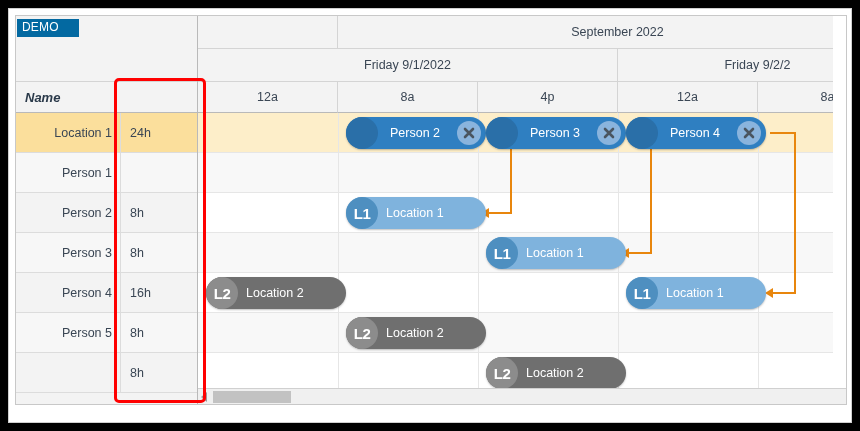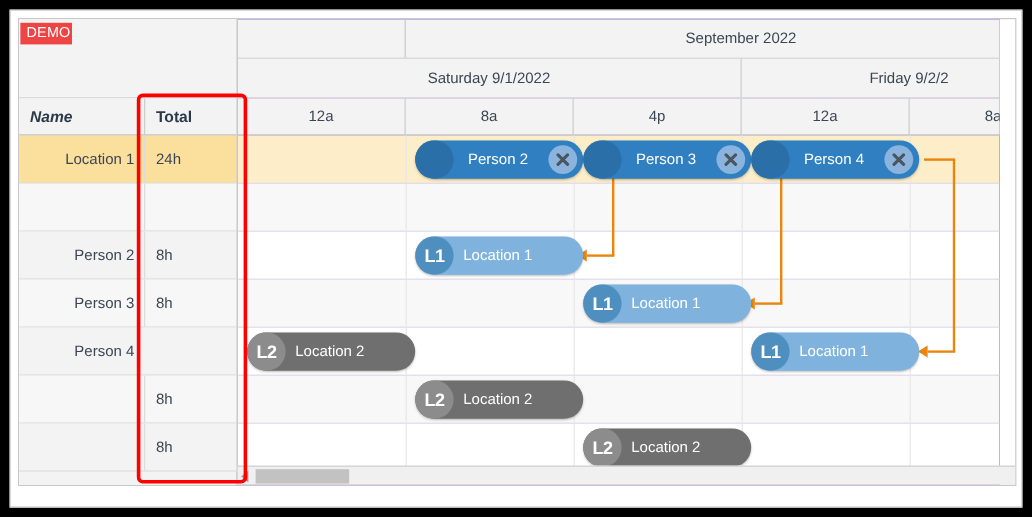--- a/index.html
+++ b/index.html
@@ -17,25 +17,25 @@
     width: 844px; height: 415px;
     background: #ffffff;
     border: 1px solid #cfcfcf;
     overflow: hidden;
   }
 
   
   .demo-badge {
     position: absolute;
     left: 8px; top: 10px;
-    background: #ef4444;
+    background: #0369a1;
     color: #ffffff;
     font-size: 12px;
     line-height: 15px;
-    padding: 1px 1px 2px 5px;
+    padding: 1px 20px 2px 5px;
     letter-spacing: .2px;
     z-index: 40;
   }
 
   
   .sched {
     position: absolute;
     left: 6px; top: 6px;
     width: 832px; height: 390px;
     background: #ffffff;
@@ -224,55 +224,57 @@
 <body>
 
 <div id="app">
 
   <div class="sched">
 
     <div class="left-panel">
       <div class="left-corner"></div>
       <div class="left-head">
         <div class="lh-name">Name</div>
-        <div class="lh-total">Total</div>
       </div>
       <div class="res-rows" id="res-rows">
           <div class="res-row selected">
             <div class="rr-name">Location 1</div>
             <div class="rr-total">24h</div>
           </div>
           <div class="res-row alt">
+            <div class="rr-name">Person 1</div>
             <div class="rr-total"></div>
           </div>
           <div class="res-row">
             <div class="rr-name">Person 2</div>
             <div class="rr-total">8h</div>
           </div>
           <div class="res-row alt">
             <div class="rr-name">Person 3</div>
             <div class="rr-total">8h</div>
           </div>
           <div class="res-row">
             <div class="rr-name">Person 4</div>
+            <div class="rr-total">16h</div>
           </div>
           <div class="res-row alt">
+            <div class="rr-name">Person 5</div>
             <div class="rr-total">8h</div>
           </div>
           <div class="res-row">
             <div class="rr-total">8h</div>
           </div>
         </div>
     </div>
 
     <div class="right-panel">
       <div id="tl-headers">
           <div class="hdr-month" style="left: 140px; width: 560px;">September 2022</div>
           <div class="hdr-month" style="left: 0px; width: 140px;"></div>
-          <div class="hdr-day" style="left: 0px; width: 420px;">Saturday 9/1/2022</div>
+          <div class="hdr-day" style="left: 0px; width: 420px;">Friday 9/1/2022</div>
           <div class="hdr-day" style="left: 420px; width: 280px;">Friday 9/2/2</div>
           <div class="hdr-hour" style="left: 0px; width: 140px;">12a</div>
           <div class="hdr-hour" style="left: 140px; width: 140px;">8a</div>
           <div class="hdr-hour" style="left: 280px; width: 140px;">4p</div>
           <div class="hdr-hour" style="left: 420px; width: 140px;">12a</div>
           <div class="hdr-hour" style="left: 560px; width: 140px;">8a</div>
         </div>
       <div class="body-rows" id="body-rows">
           <div class="body-row selected">
             <div class="cellline" style="left: 140px;"></div>

